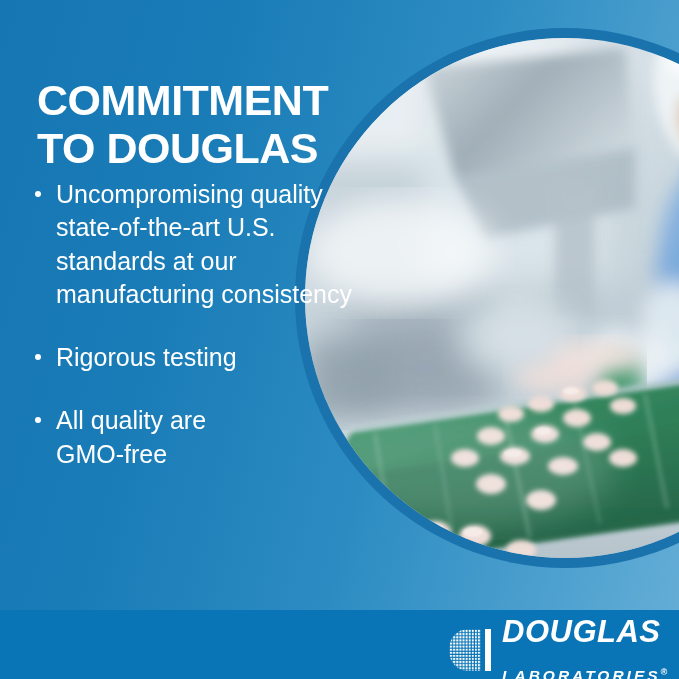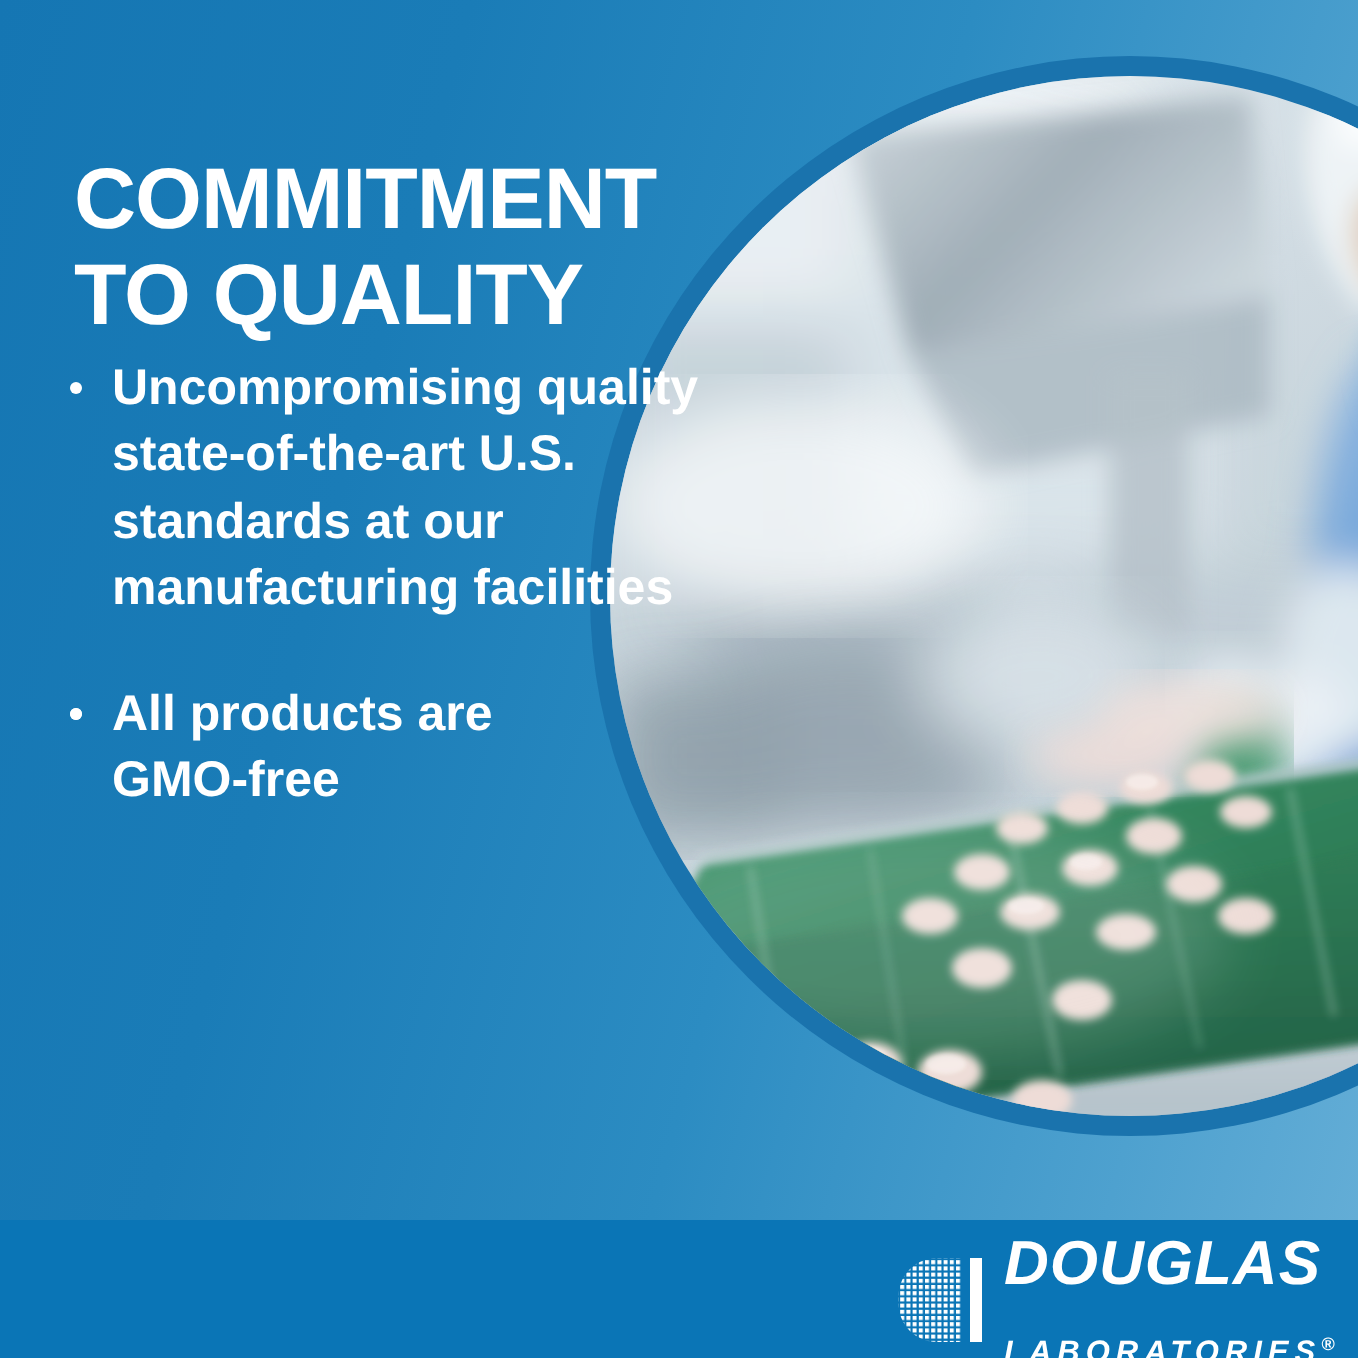--- a/index.html
+++ b/index.html
@@ -83,21 +83,21 @@
     margin: 0;
     padding: 0;
     color: #ffffff;
   }
   .bullet {
     position: relative;
     padding-left: 26px;
     margin-bottom: 30px;
     font-size: 25px;
     line-height: 1.33;
-    font-weight: bold;
+    font-weight: normal;
   }
   .bullet:last-child { margin-bottom: 0; }
   .bullet .dot {
     position: absolute;
     left: 5px;
     top: 13px;
     width: 6px;
     height: 6px;
     border-radius: 50%;
     background: #ffffff;
@@ -307,37 +307,38 @@
         </g>
       </g>
 
       <ellipse cx="160" cy="430" rx="150" ry="60" fill="#ffffff" opacity="0.16" filter="url(#soft16)"></ellipse>
       <rect x="0" y="0" width="520" height="520" fill="#9fc3dc" opacity="0.05"></rect>
     </svg>
   </div>
 
   <h1 class="headline">
     <span class="l1">COMMITMENT</span>
-    <span class="l2">TO QUALITY</span>
+    <span class="l2">TO DOUGLAS</span>
   </h1>
 
   <ul class="bullets">
     <li class="bullet">
       <span class="dot"></span>
       <span class="ln">Uncompromising quality</span>
       <span class="ln">state-of-the-art U.S.</span>
       <span class="ln">standards at our</span>
-      <span class="ln">manufacturing facilities</span>
+      <span class="ln">manufacturing consistency</span>
     </li>
     <li class="bullet">
       <span class="dot"></span>
+      <span class="ln">Rigorous testing</span>
     </li>
     <li class="bullet">
       <span class="dot"></span>
-      <span class="ln">All products are</span>
+      <span class="ln">All quality are</span>
       <span class="ln">GMO-free</span>
     </li>
   </ul>
 
   <div class="footer-band"></div>
 
   <div class="logo">
     <svg class="logo-mark" viewBox="0 0 50 46">
       <defs>
         <clipPath id="discClip">

